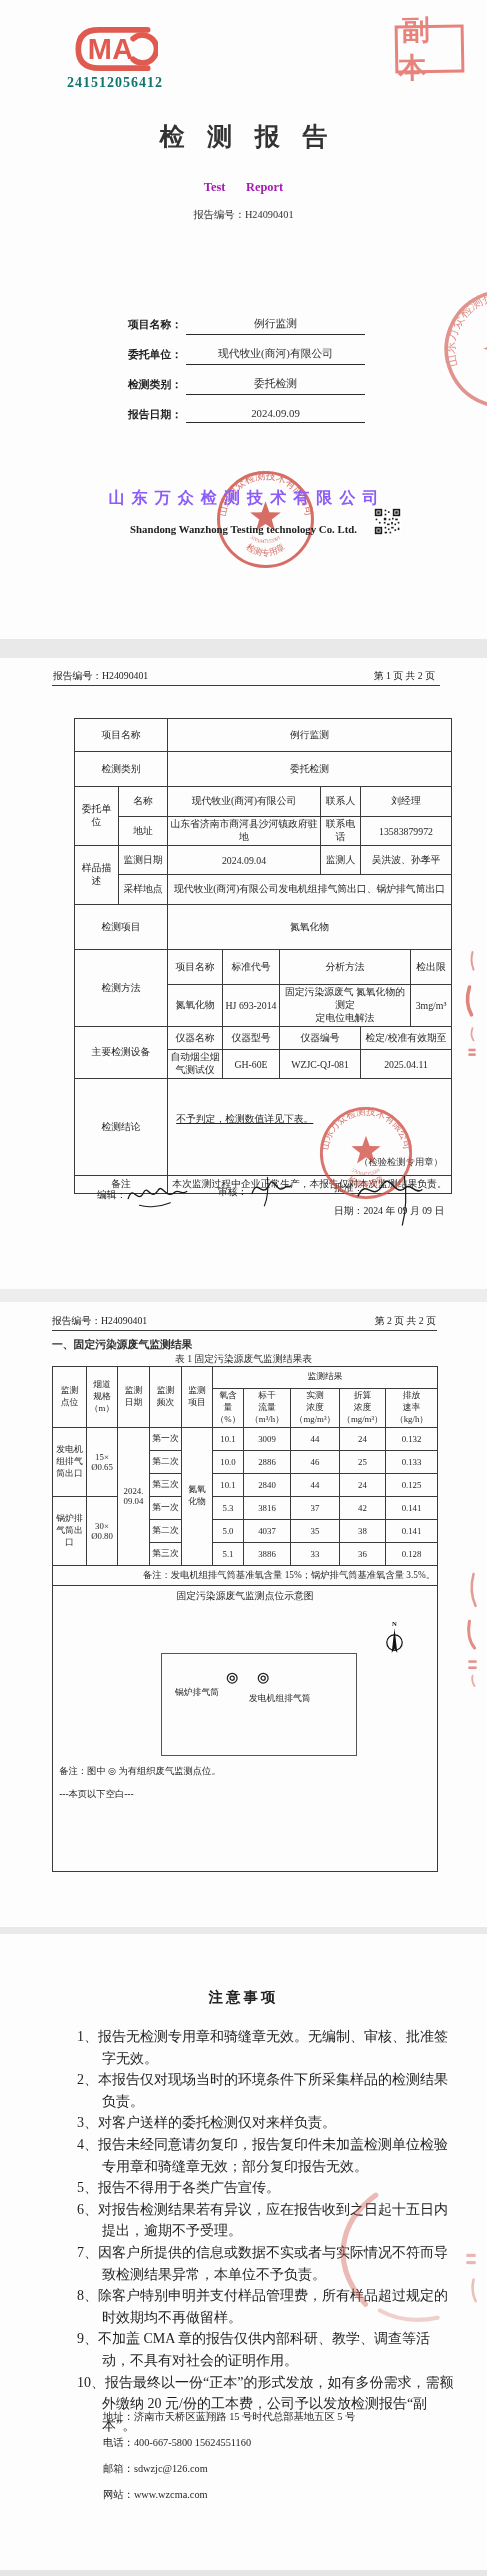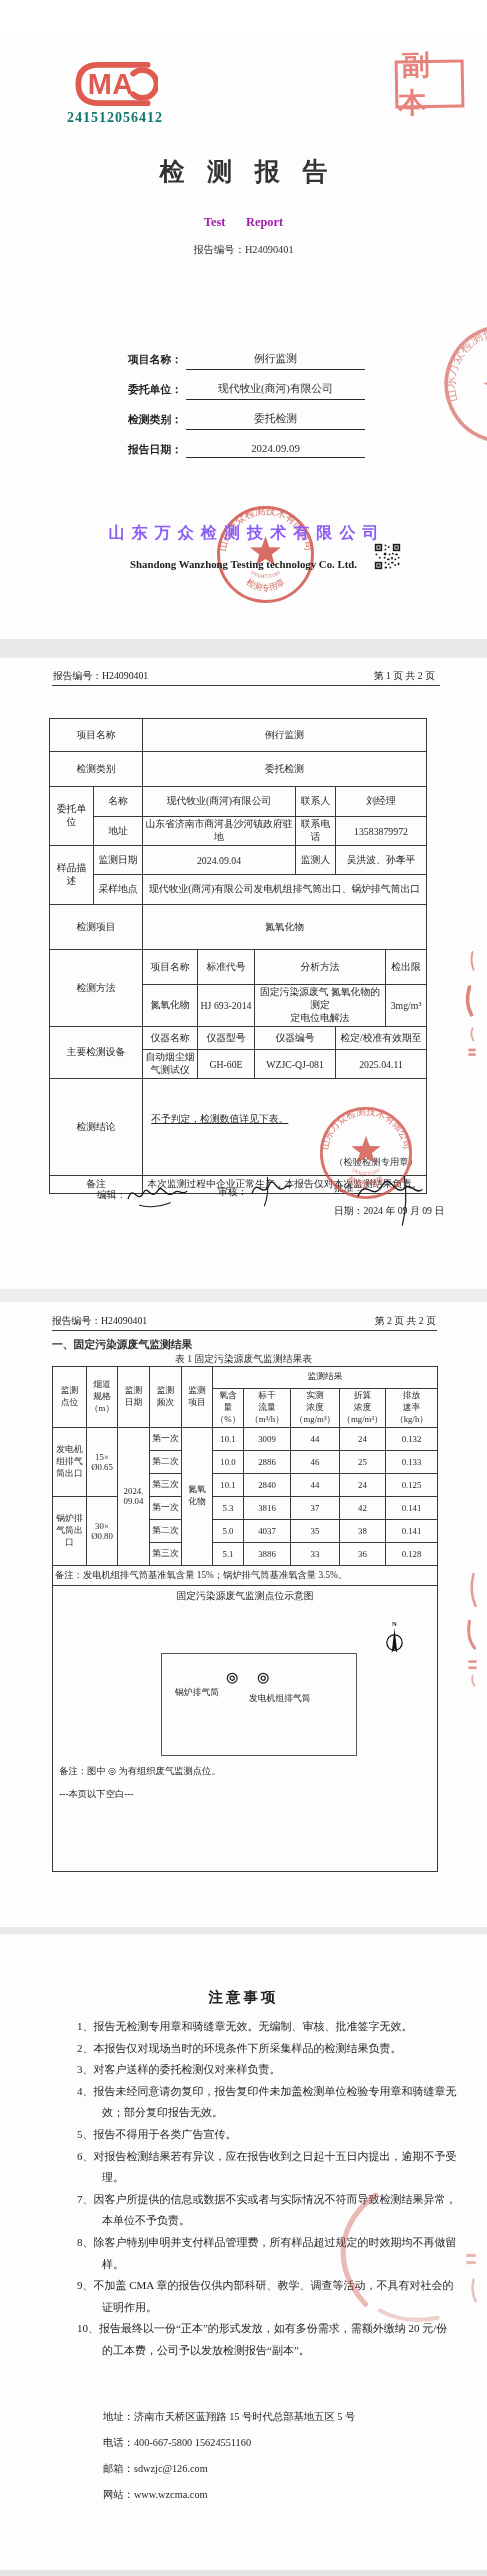--- a/index.html
+++ b/index.html
@@ -32,45 +32,45 @@
   .seal text{fill:#cf4f44;font-family:"Liberation Serif","DejaVu Serif",serif;}
   
   .hdr{font-size:9.8px;color:#222;}
   .rule{position:absolute;height:1px;background:#3c3c3c;}
   .ptitle{position:absolute;font-size:14px;font-weight:bold;color:#222;}
   table{border-collapse:collapse;table-layout:fixed;position:absolute;background:transparent;}
   table,td{border:1px solid #3a3a3a;}
   td{border-width:0.8px;text-align:center;vertical-align:middle;font-size:9.8px;color:#262626;
      padding:1px 2.1px;white-space:pre-line;overflow:hidden;}
   #t3 td{font-size:8.8px;}
-  .tl{text-align:left;padding-left:2px;margin-left:16px;}
+  .tl{text-align:right;padding-left:2px;margin-left:16px;}
   .concl-cell{position:relative;}
   .concl-text{position:absolute;left:8.2px;top:34px;font-size:9.8px;text-decoration:underline;}
   .seal-note{position:absolute;right:8.2px;bottom:6.2px;font-size:9.3px;color:#333;}
   .sig-label{position:absolute;font-size:9.8px;color:#222;}
   .fragment{position:absolute;z-index:6;}
   
   .diagram-cell{position:relative;}
   .dg-title{position:absolute;left:0;width:100%;top:4.1px;text-align:center;font-size:9.8px;color:#222;}
   .dg-rect{position:absolute;left:108px;top:67px;width:194px;height:101px;border:1px solid #555;background:#fdfdfd;}
   .dg-label{position:absolute;font-size:8.8px;color:#222;}
   .dg-note{position:absolute;left:6.2px;top:179px;font-size:9.3px;text-align:left;color:#222;}
   .dg-blank{position:absolute;left:6.2px;top:202px;font-size:9.3px;text-align:left;color:#222;}
   
   .p4-title{position:absolute;top:54px;font-size:14.4px;font-weight:bold;letter-spacing:3.1px;color:#222;}
-  .notices{position:absolute;left:77px;top:82px;width:381px;font-size:11px;line-height:21.6px;color:#1f1f1f;}
+  .notices{position:absolute;left:77px;top:92px;width:381px;font-size:14px;line-height:21.6px;color:#1f1f1f;}
   .notice{padding-left:25px;text-indent:-25px;}
   .contact{position:absolute;left:103px;top:470px;font-size:10.3px;line-height:26px;color:#1f1f1f;}
 </style>
 </head>
 <body>
 
 <div id="doc">
 
-  <div class="page" style="top:0;height:753px;margin-top:35px;">
+  <div class="page" style="top:0;height:753px;">
 
     <svg class="abs" style="left:69px;top:23px;" width="89" height="52" viewBox="0 0 172 100">
       <path d="M 152,13 L 58,13 Q 18,13 18,50 Q 18,87 58,87 L 152,87" fill="none" stroke="#e05a50" stroke-width="11" stroke-linecap="round"></path>
       <path d="M 124,30 A 27,27 0 1 1 124,70" fill="none" stroke="#e05a50" stroke-width="11" stroke-linecap="round"></path>
       <text x="36" y="70" font-size="56" font-weight="bold" fill="#e05a50" font-family="Liberation Sans, sans-serif" letter-spacing="1">MA</text>
     </svg>
     <div class="cma-num">241512056412</div>
 
     <div class="copy-stamp">副本</div>
 
@@ -161,21 +161,21 @@
     </svg>
   </div>
 
   <div class="band" style="top:639px;height:19.6px;"></div>
 
   <div class="page" style="top:658px;height:631px;">
     <div class="hdr abs" style="left:53px;top:12.4px;">报告编号：H24090401</div>
     <div class="hdr abs" style="right:52px;top:12.4px;">第 1 页 共 2 页</div>
     <div class="rule" style="left:52px;top:27px;width:388px;"></div>
 
-    <table id="t2" style="left:49px;top:60px;width:376px;">
+    <table id="t2" style="left:74px;top:60px;width:376px;">
       <colgroup>
           <col style="width:44px">
           <col style="width:49px">
           <col style="width:55px">
           <col style="width:57px">
         <col style="width:41px">
           <col style="width:40px">
           <col style="width:50px">
           <col style="width:41px">
         </colgroup>

